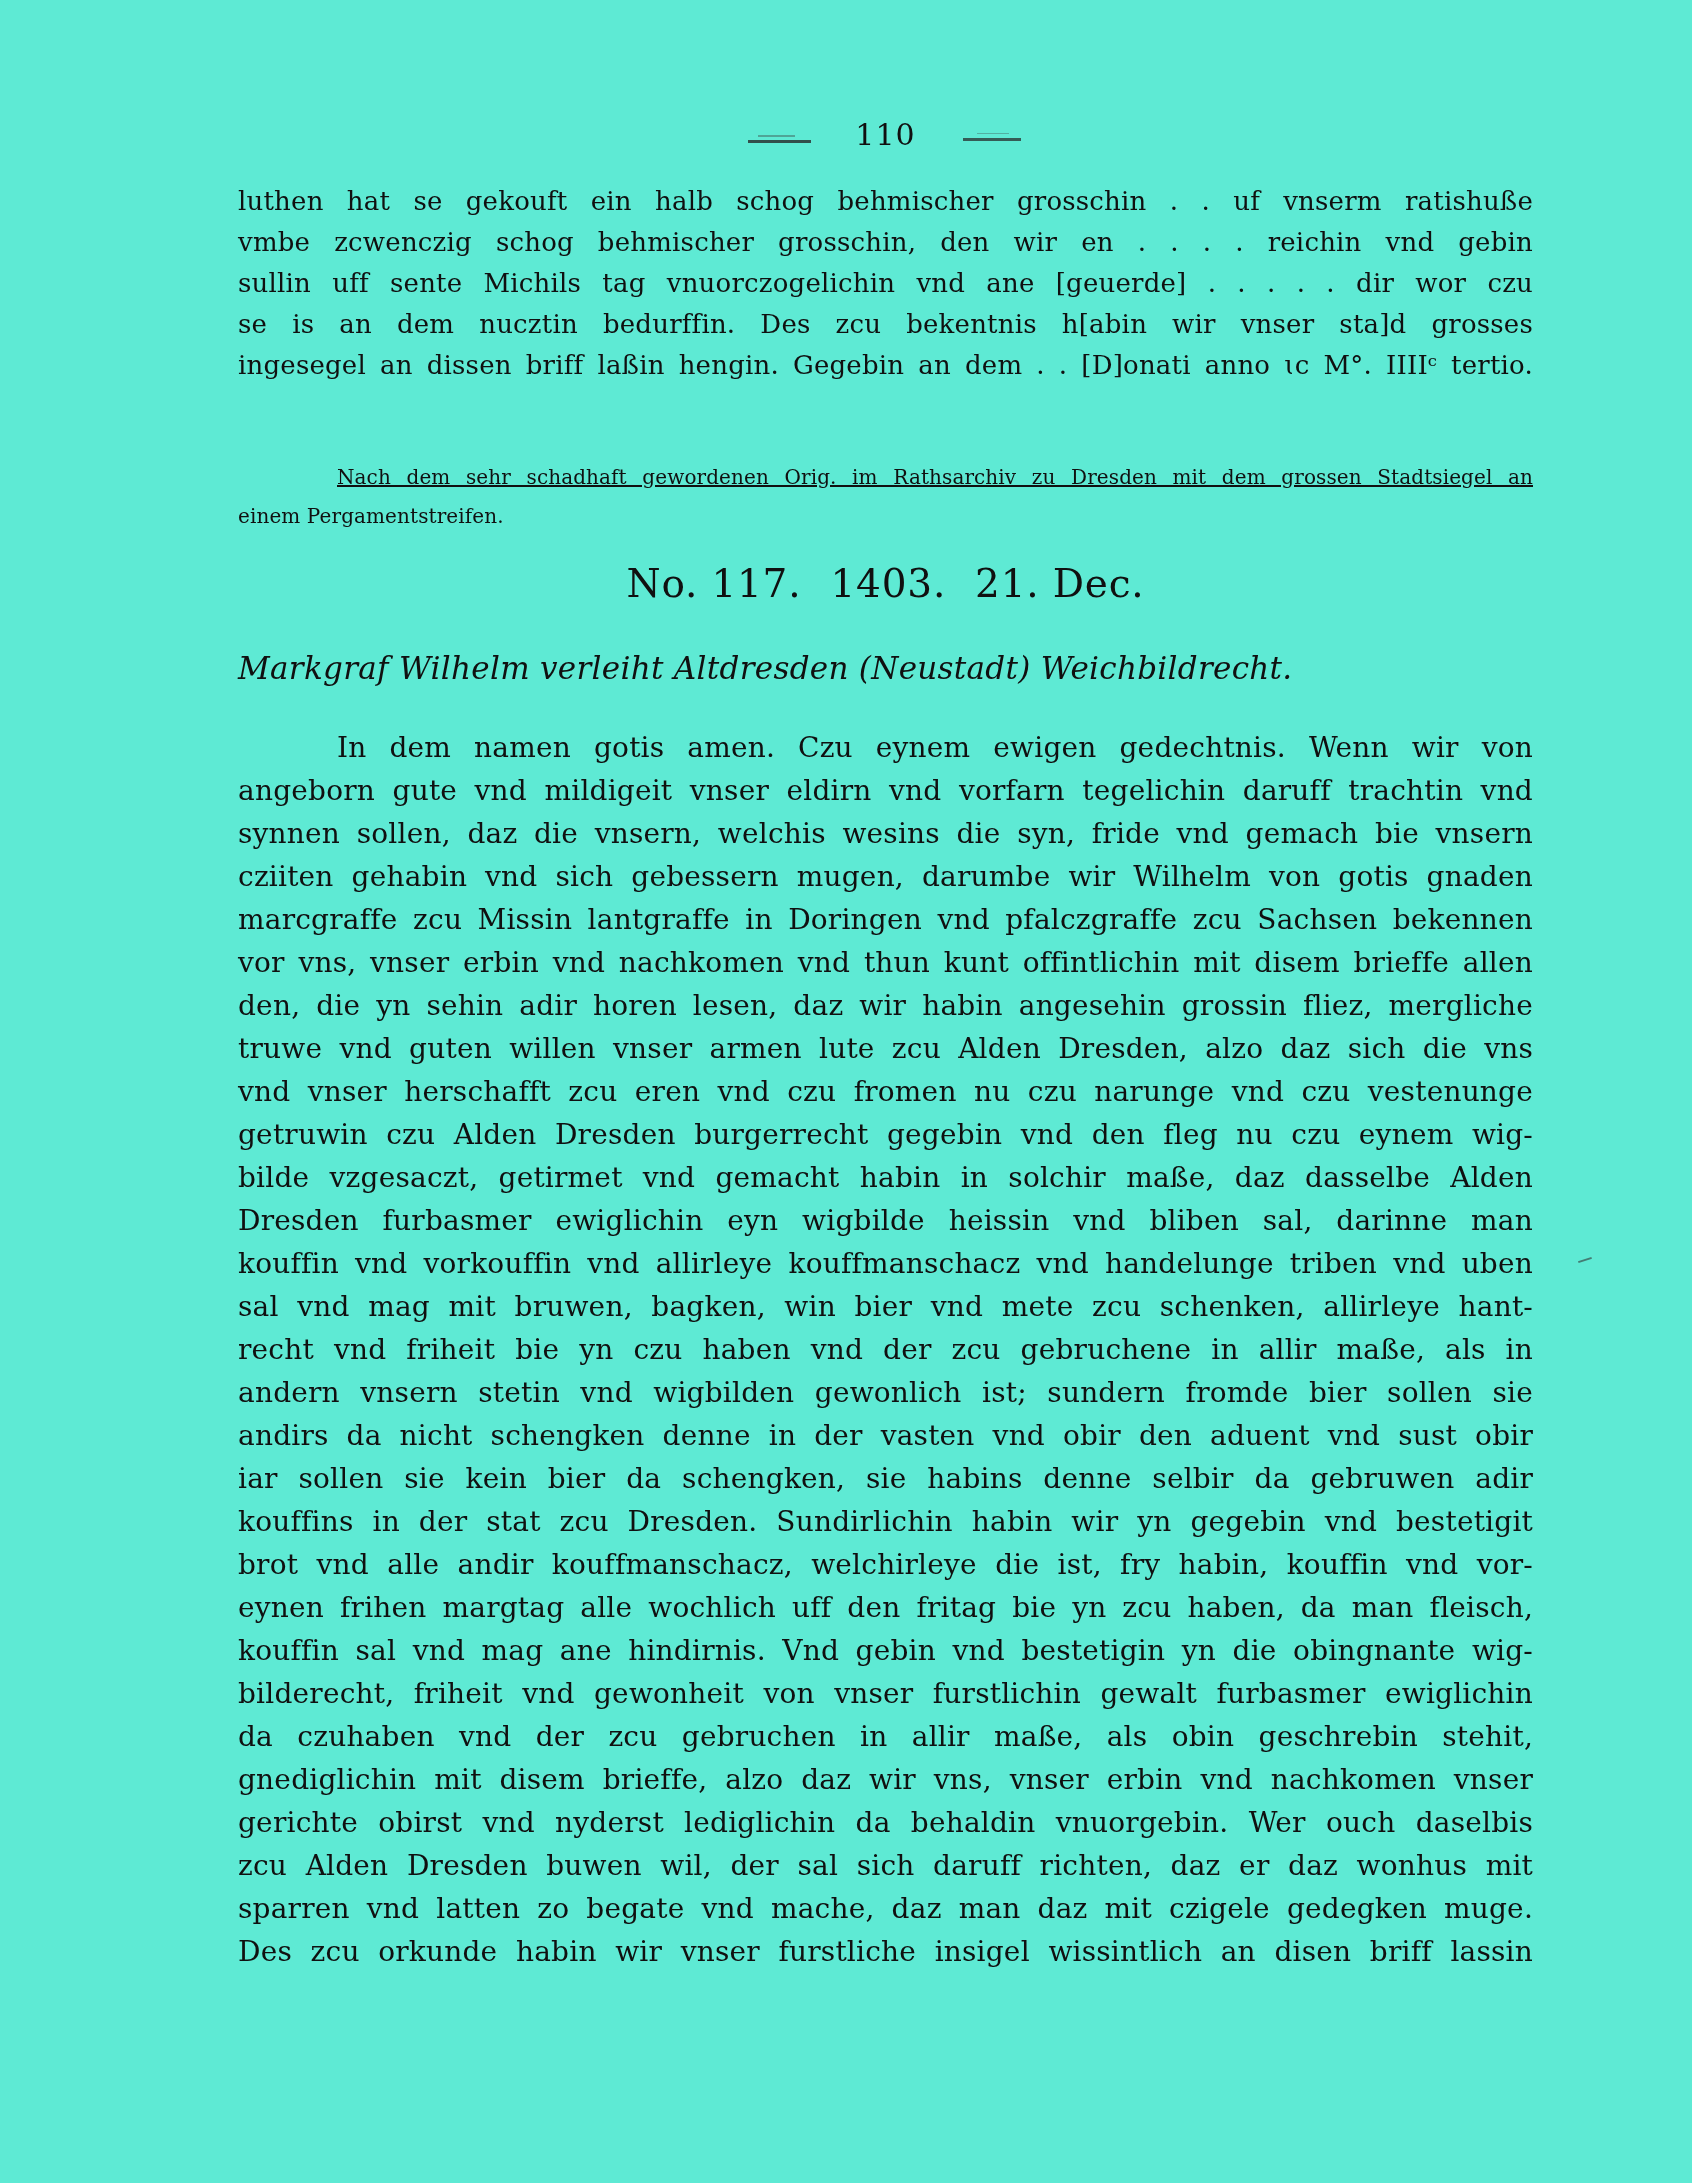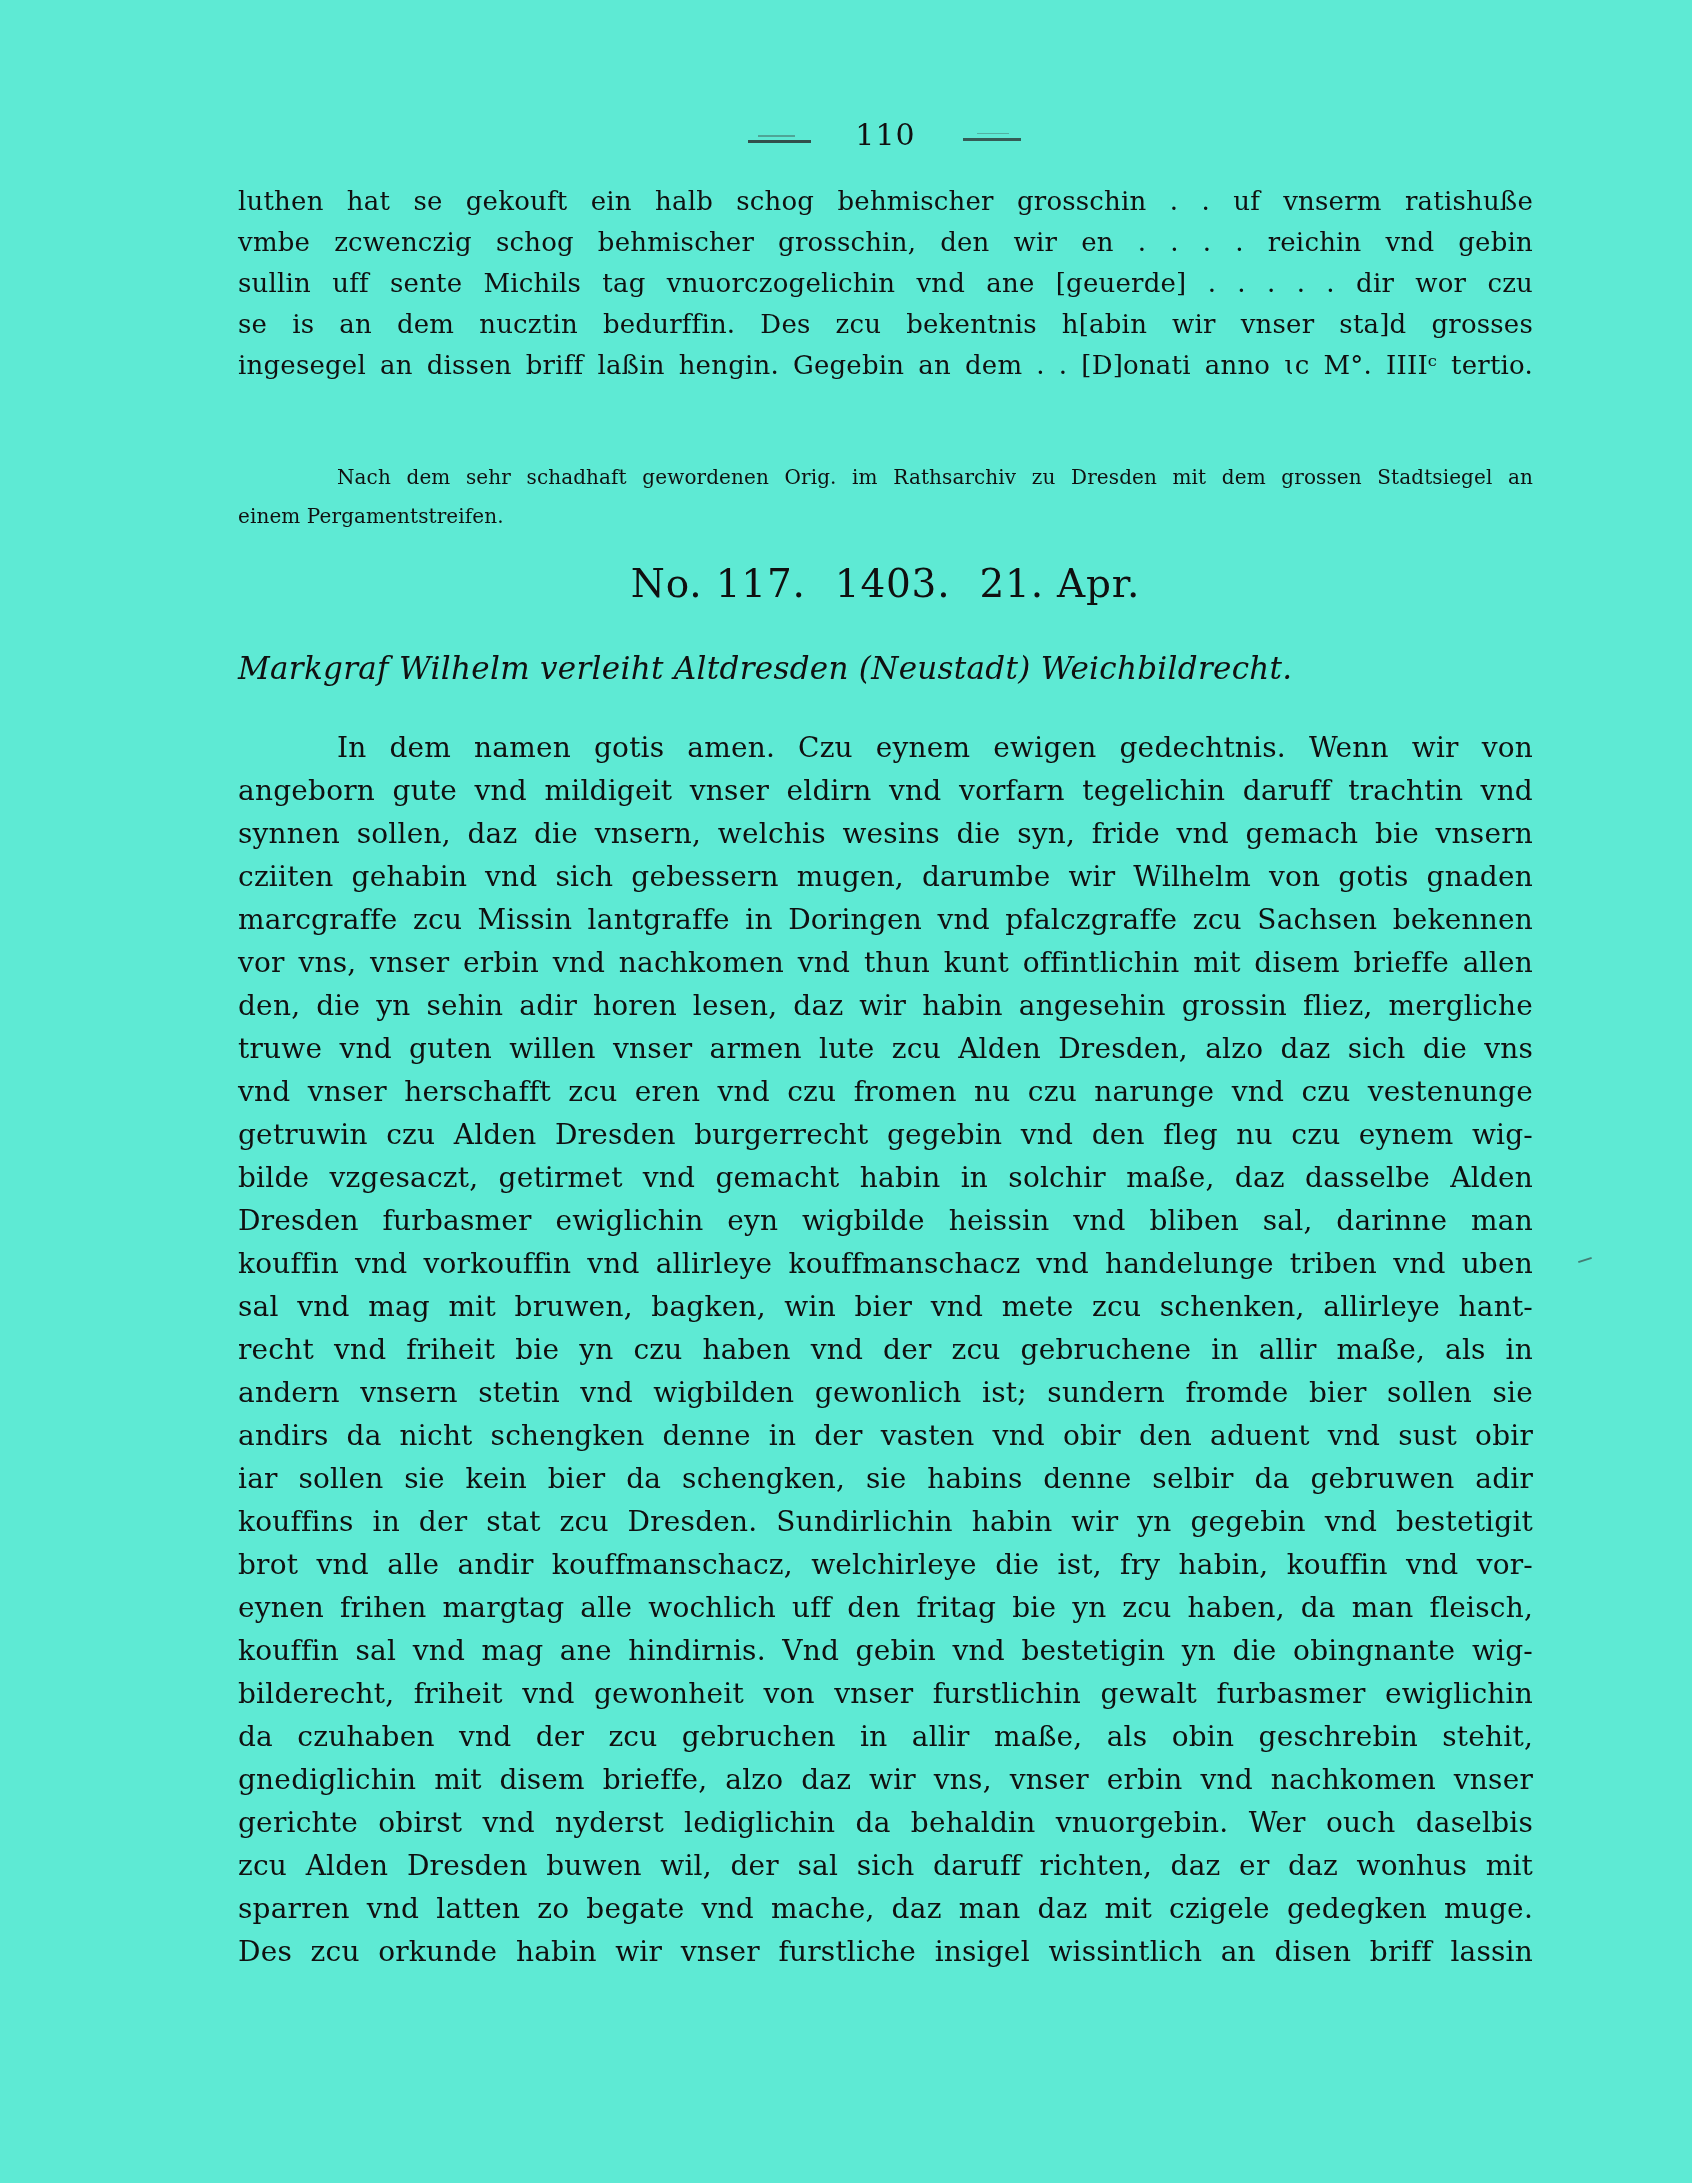--- a/index.html
+++ b/index.html
@@ -32,21 +32,21 @@
     font-size: 26px;
     line-height: 41px;
     letter-spacing: 0.2px;
   }
   .source-note {
     top: 458px;
     font-size: 20px;
     line-height: 39px;
     letter-spacing: 0.1px;
   }
-  .source-note .tline:first-child { text-indent: 99px; }
+  .source-note .tline:first-child { text-indent: 99px; text-decoration: underline; }
   .source-note .tline:last-child { text-align-last: left; }
   .pagenum-row {
     position: absolute;
     top: 117px;
     left: 238px;
     width: 1295px;
     text-align: center;
     font-size: 30px;
     letter-spacing: 1.1px;
   }
@@ -112,21 +112,21 @@
     </div>
 
   <div class="block source-note">
       <div class="tline">Nach dem sehr schadhaft gewordenen Orig. im Rathsarchiv zu Dresden mit dem grossen Stadtsiegel an</div>
       <div class="tline">einem Pergamentstreifen.</div>
     </div>
 
   <div class="block entry-heading">
     <span>No. 117.</span>
     <span>1403.</span>
-    <span>21. Apr.</span>
+    <span>21. Dec.</span>
   </div>
 
   <div class="block entry-subheading">Markgraf Wilhelm verleiht Altdresden (Neustadt) Weichbildrecht.</div>
 
   <div class="block entry-body">
       <div class="tline">In dem namen gotis amen. Czu eynem ewigen gedechtnis. Wenn wir von</div>
       <div class="tline">angeborn gute vnd mildigeit vnser eldirn vnd vorfarn tegelichin daruff trachtin vnd</div>
       <div class="tline">synnen sollen, daz die vnsern, welchis wesins die syn, fride vnd gemach bie vnsern</div>
       <div class="tline">cziiten gehabin vnd sich gebessern mugen, darumbe wir Wilhelm von gotis gnaden</div>
       <div class="tline">marcgraffe zcu Missin lantgraffe in Doringen vnd pfalczgraffe zcu Sachsen bekennen</div>

